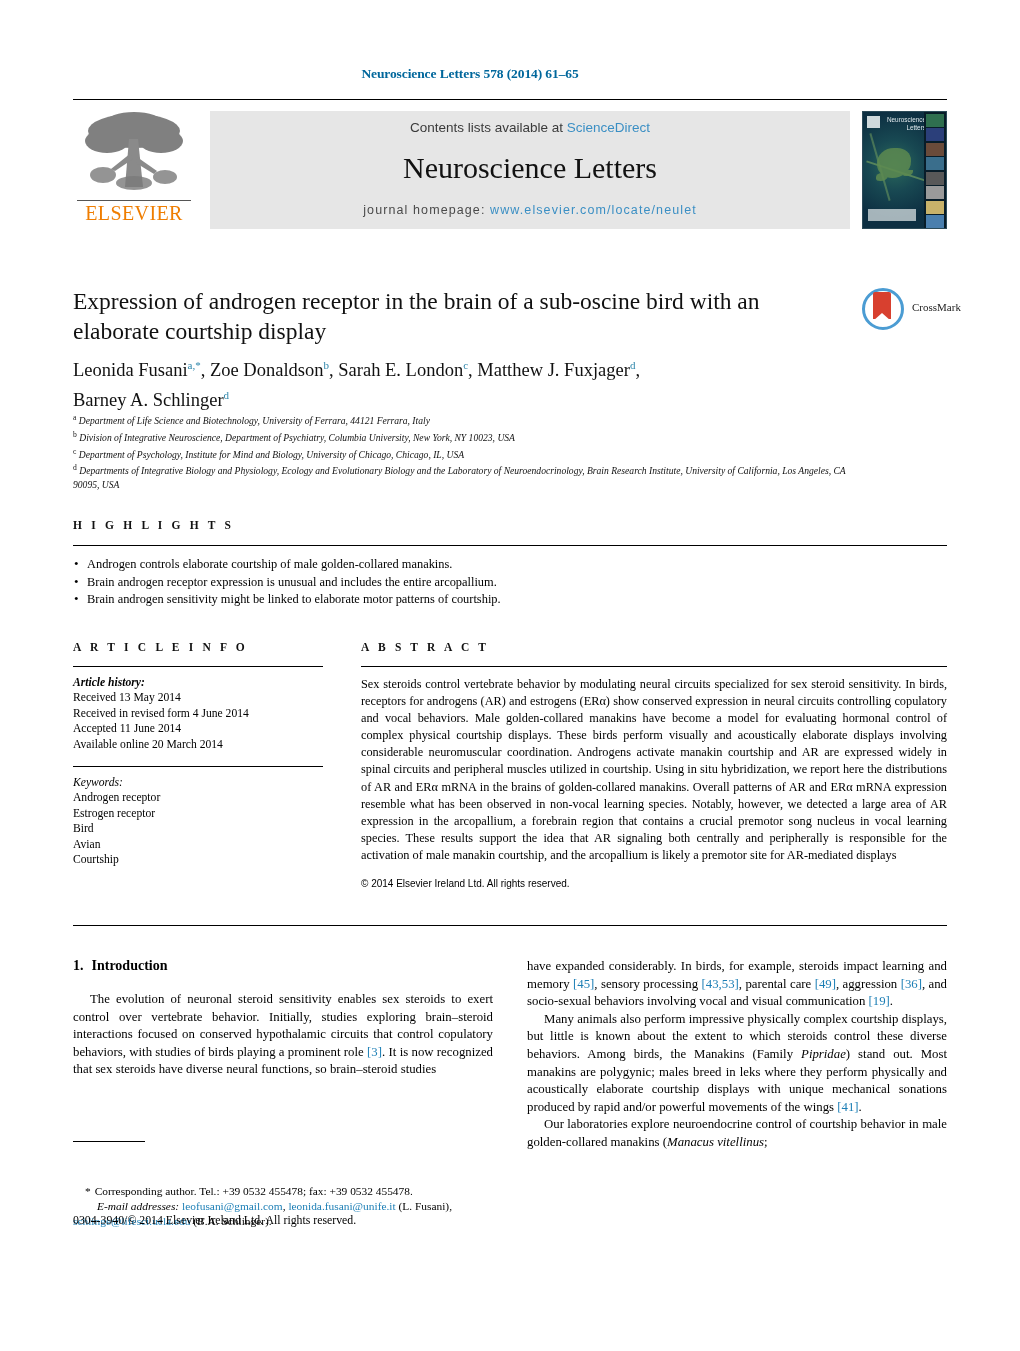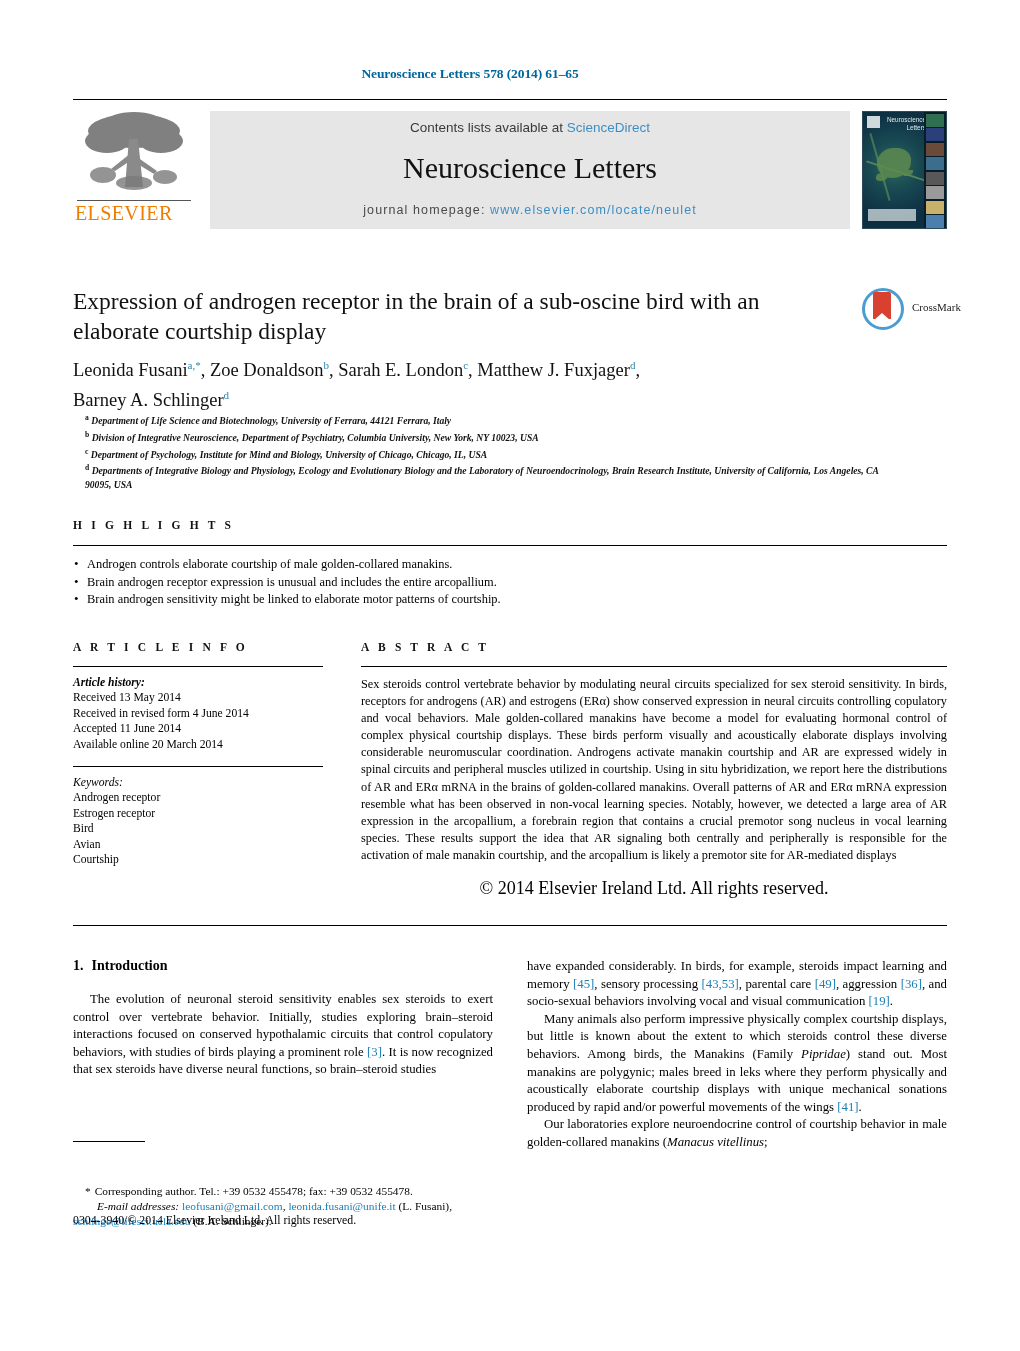--- a/index.html
+++ b/index.html
@@ -41,20 +41,21 @@
     position: absolute; top: 8px; left: 0px;
     width: 122px; height: 122px;
   }
   .tree {
     position: absolute; top: 2px; left: 8px;
     width: 106px; height: 92px;
   }
   .elsevier-word {
     position: absolute; top: 96px; left: 2px;
     width: 118px;
+    text-align: center;
     font-family: "Liberation Serif", serif;
     font-size: 20px;
     letter-spacing: 0.4px;
     color: #ef7d00;
     line-height: 1;
   }
   .elsevier-rule {
     position: absolute; top: 93px; left: 4px; width: 114px;
     border-top: 1.4px solid #555;
   }
@@ -197,28 +198,27 @@
     font-family: "Liberation Serif", serif;
     font-size: 18.5px;
     line-height: 25px;
     color: #111;
   }
   .authors sup { font-size: 11px; color: #2e86ab; }
   .authors sup.ast { color: #2e86ab; }
 
   .affiliations {
     position: absolute;
-    top: 411px; left: 85px;
+    top: 411px; left: 73px;
     width: 800px;
     font-family: "Liberation Serif", serif;
     font-style: italic;
     font-size: 9.6px;
     line-height: 13.6px;
     color: #111;
-    font-weight: bold;
   }
   .affiliations sup { font-style: normal; font-size: 7.6px; }
   .aff-line { white-space: normal; }
 
   
   .sec-label {
     font-family: "Liberation Serif", serif;
     font-weight: bold;
     font-size: 11.5px;
     letter-spacing: 3.2px;
@@ -273,23 +273,23 @@
   .abs-rule { margin-top: 13px; border-top: 1.4px solid #000; width: 586px; }
   .abs-body {
     padding-top: 9px;
     font-family: "Liberation Serif", serif;
     font-size: 12.3px;
     line-height: 17.1px;
     text-align: justify;
   }
   .abs-copy {
     padding-top: 14px;
-    text-align: center;
-    font-family: Liberation Serif, serif;
-    font-size: 18px;
+    text-align: left;
+    font-family: Liberation Sans, sans-serif;
+    font-size: 10px;
   }
 
   .divider-low {
     position: absolute; top: 925px; left: 73px; width: 874px;
     border-top: 1.1px solid #000;
   }
 
   
   .col-left {
     position: absolute; top: 958px; left: 73px; width: 420px;

